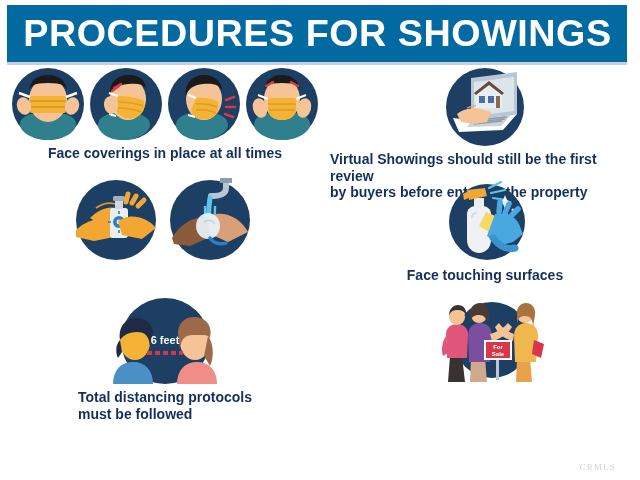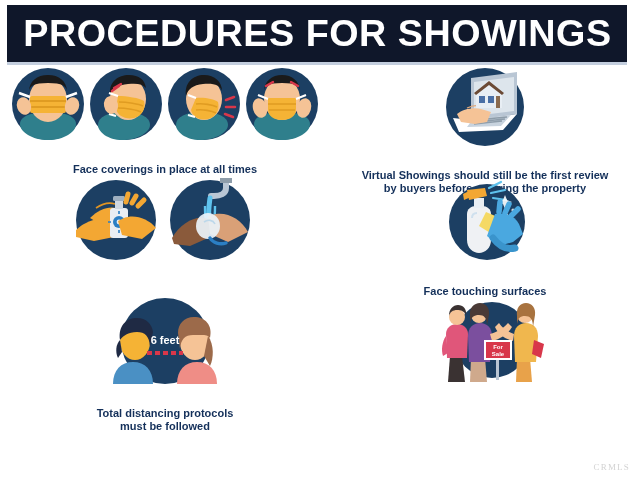--- a/index.html
+++ b/index.html
@@ -15,21 +15,21 @@
     position: relative;
   }
 
   
   .header-band {
     position: absolute;
     left: 7px;
     top: 5px;
     width: 620px;
     height: 57px;
-    background: #0f172a;
+    background: #0369a1;
     display: flex;
     align-items: center;
     justify-content: center;
   }
   .header-title {
     color: #ffffff;
     font-size: 37px;
     font-weight: bold;
     letter-spacing: 0.5px;
     line-height: 1;
@@ -64,32 +64,31 @@
     position: relative;
   }
   .art {
     display: flex;
     align-items: center;
     justify-content: flex-end;
     gap: 4px;
   }
   .caption {
     color: #14305a;
-    font-size: 11px;
+    font-size: 14px;
     font-weight: bold;
-    text-align: center;
     line-height: 1.18;
-    margin-top: 21px;
+    margin-top: 3px;
     white-space: pre-line;
   }
 
   
   .watermark {
     position: absolute;
-    right: 10px;
+    right: 24px;
     bottom: 8px;
     color: #d3d3d3;
     font-size: 9px;
     letter-spacing: 1.2px;
     font-family: "Liberation Serif", serif;
     margin-top: 40px;
   }
 </style>
 </head>
 <body>

